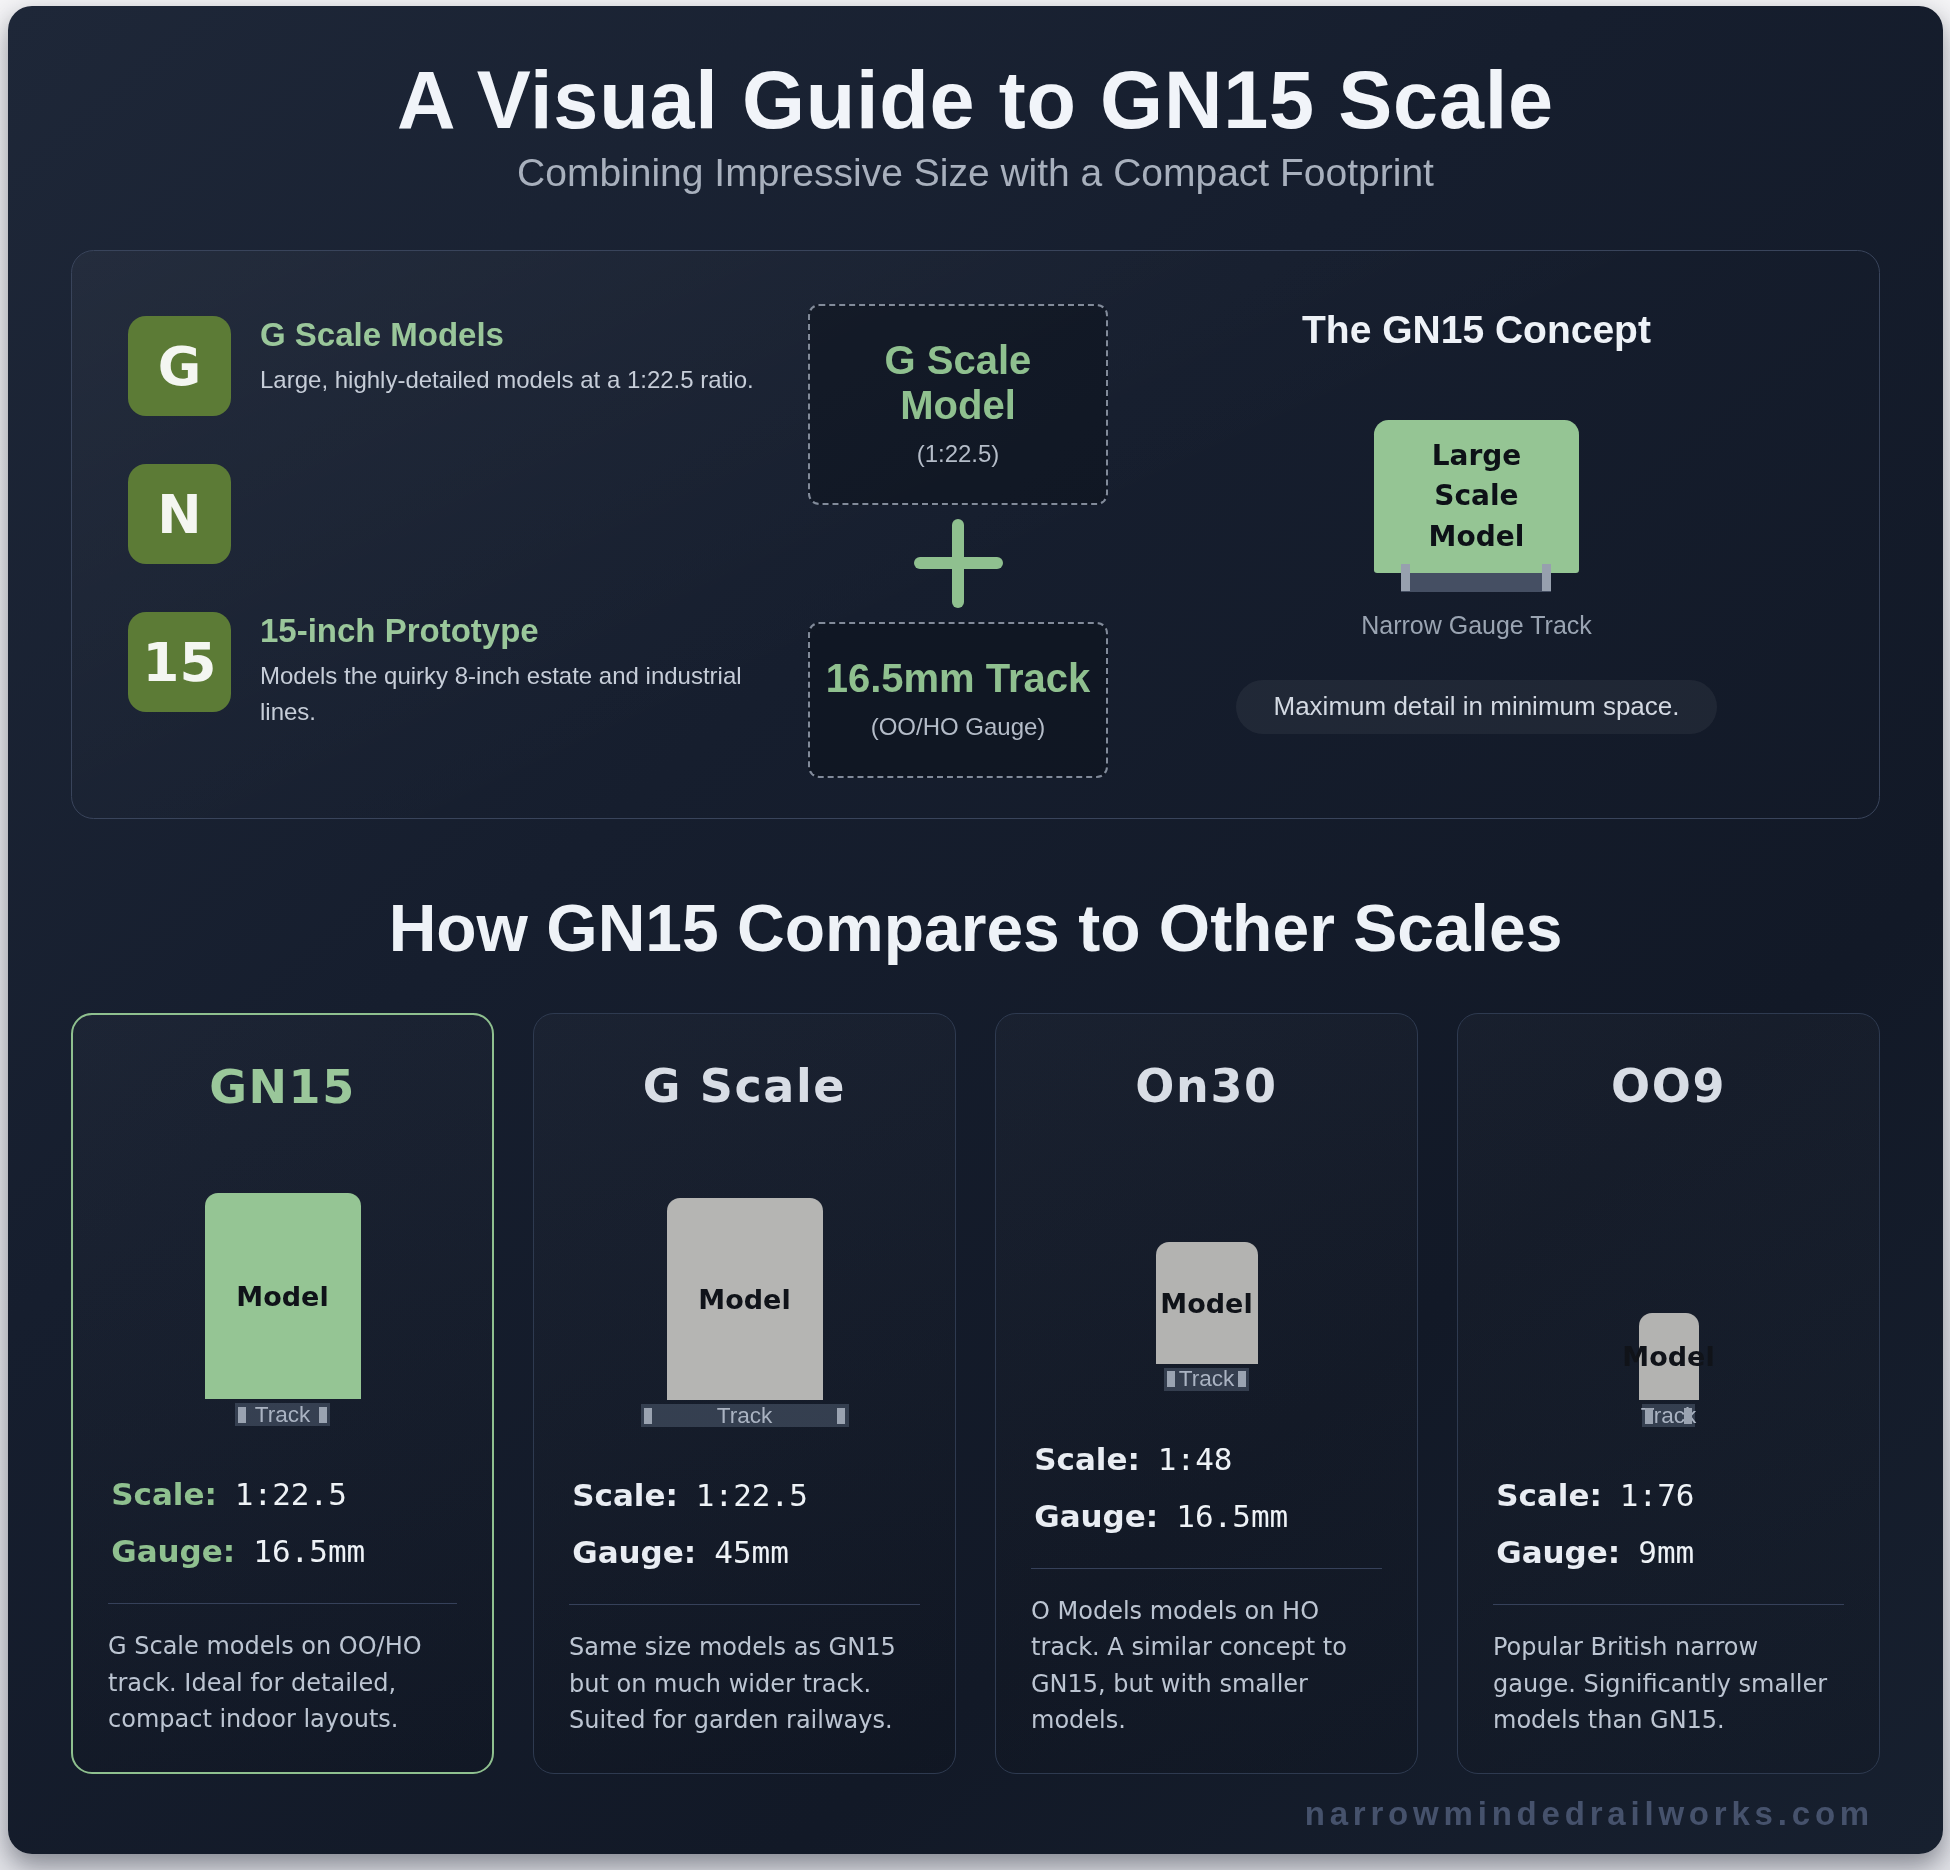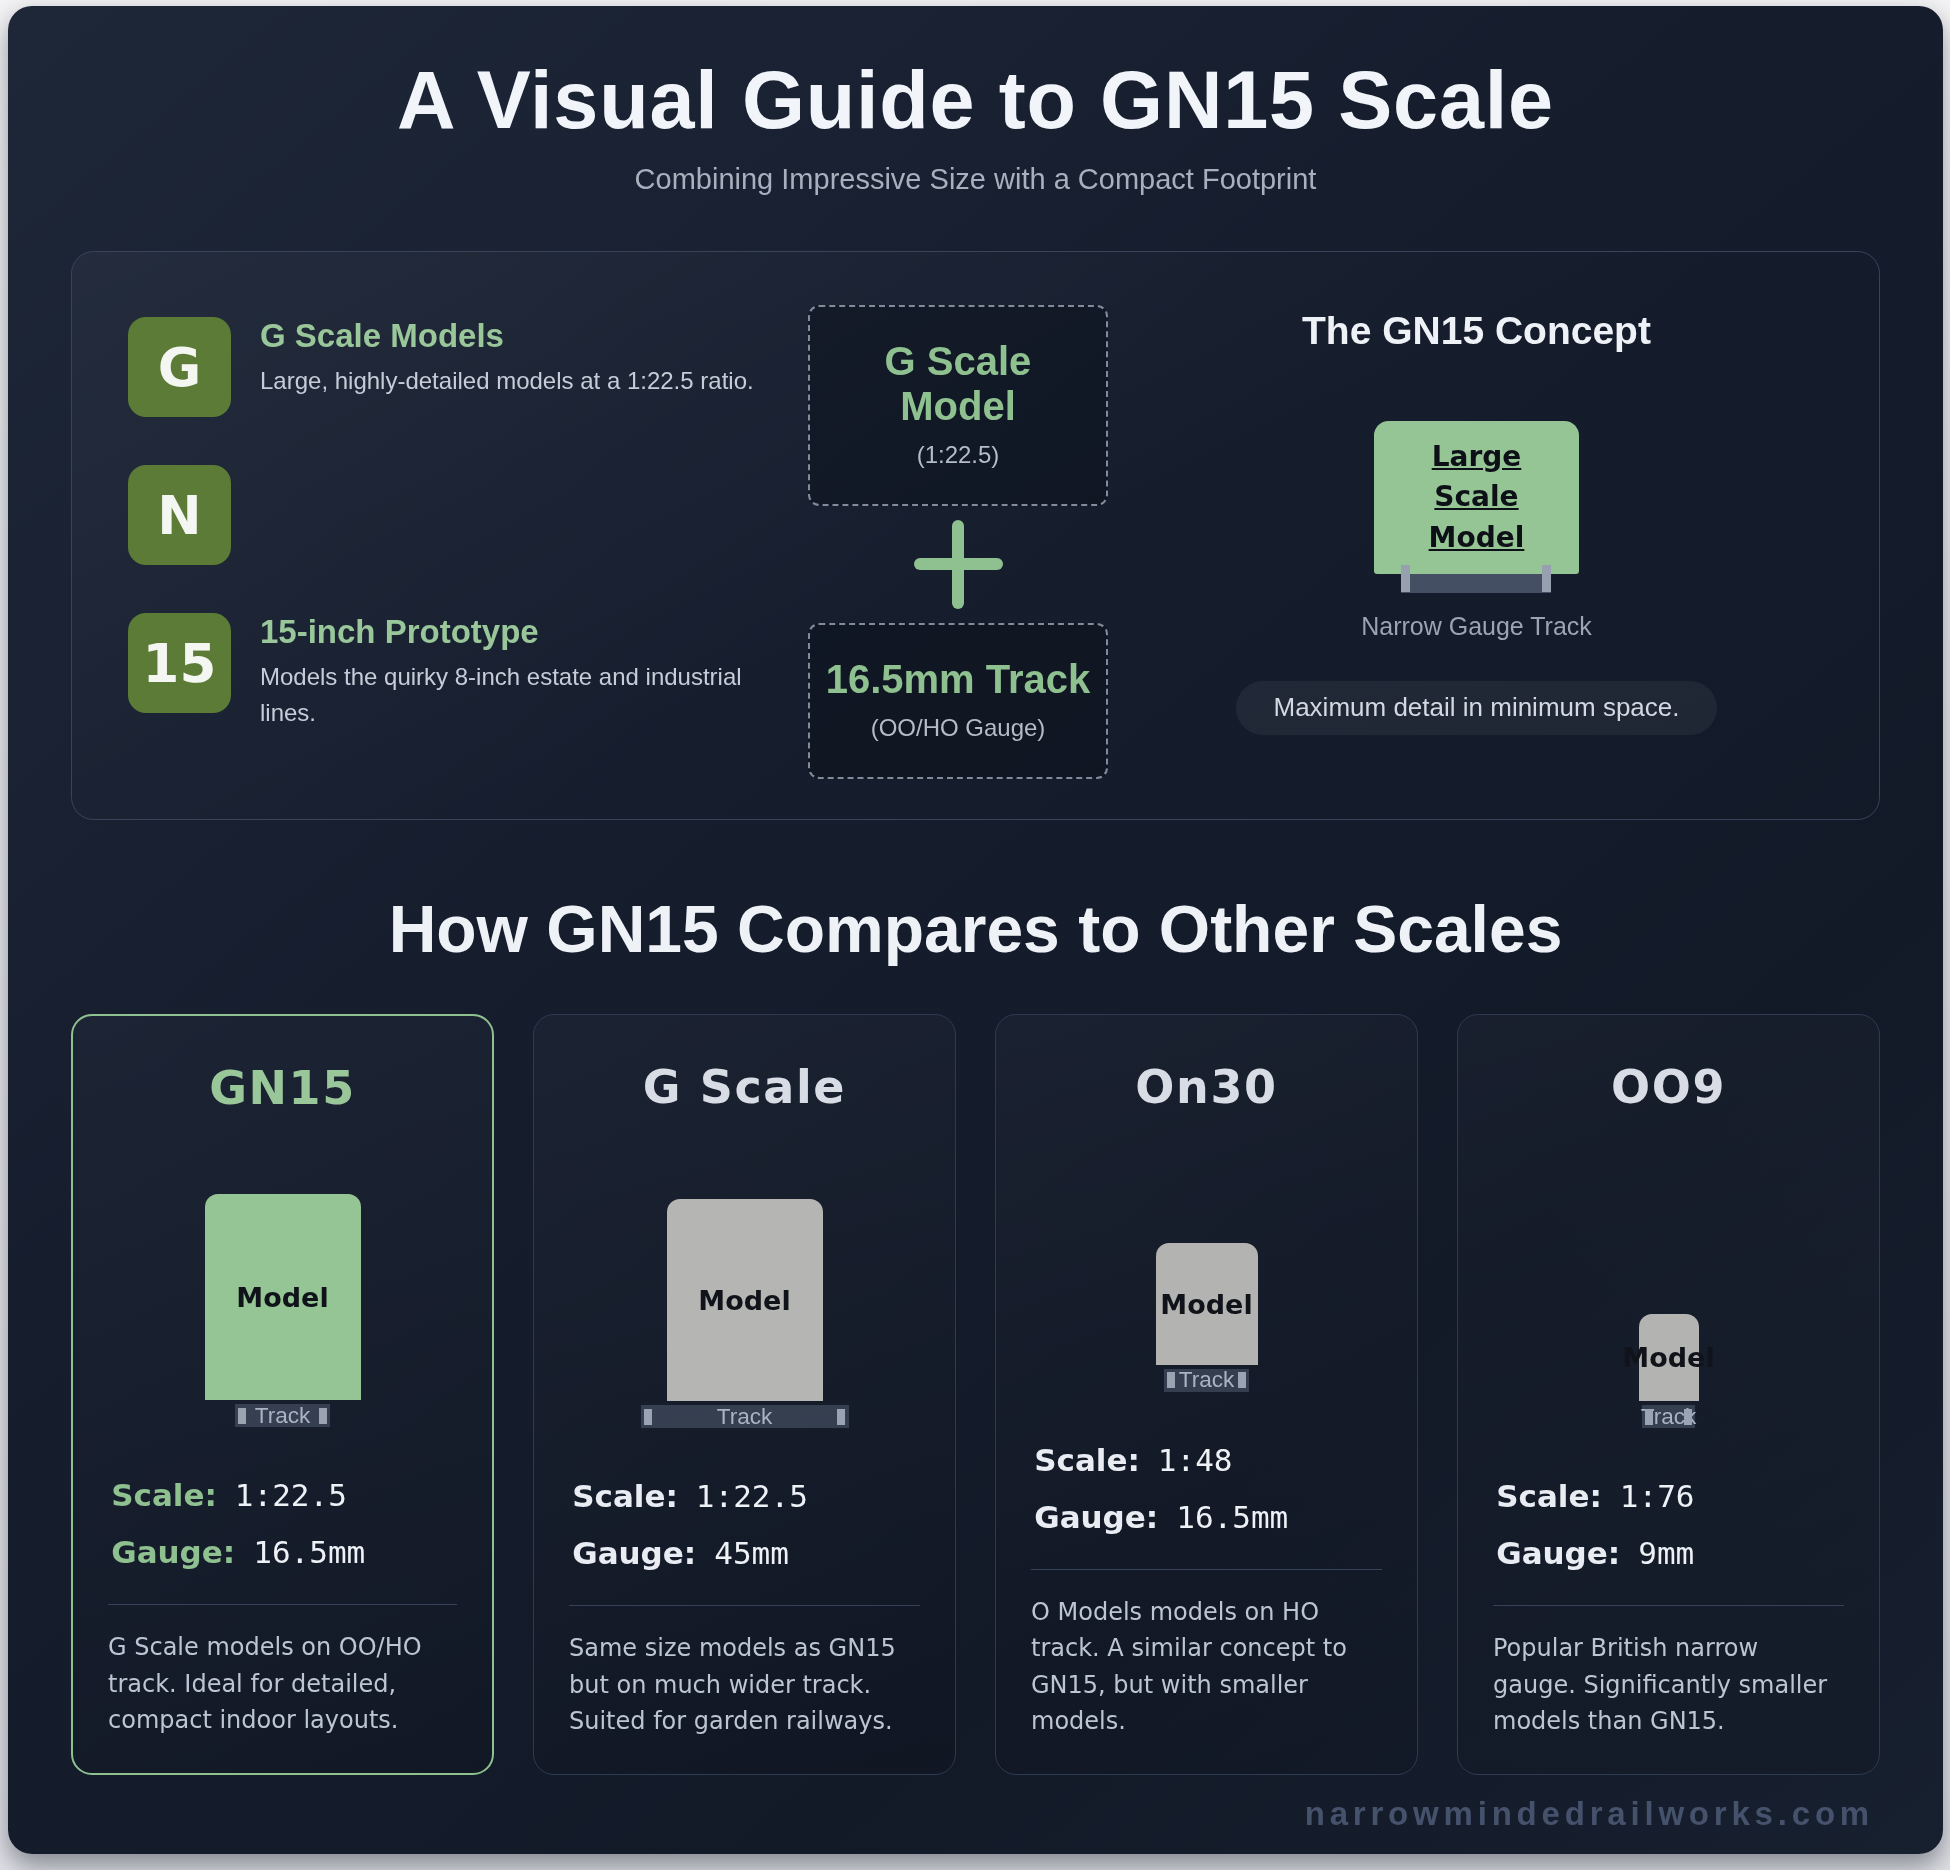--- a/index.html
+++ b/index.html
@@ -18,21 +18,21 @@
     box-shadow: 0 11.3px 27px rgba(20,25,40,.45);
     overflow: hidden;
   }
 
   
   .header { text-align: center; padding-top: 50px; }
   .title {
     font-size: 81px; font-weight: 800; color: #f1f4f9; letter-spacing: 0.8px;
     line-height: 1.1;
   }
-  .subtitle { margin-top: 18px; font-size: 29px; color: #a8b0bd; }
+  .subtitle { margin-top: 6px; font-size: 39px; color: #a8b0bd; }
 
   
   .hero {
     margin: 55px 63px 0; height: 569px;
     border: 1.6px solid #39445b; border-radius: 22.6px;
     background: linear-gradient(155deg, rgba(255,255,255,.035) 0%, rgba(255,255,255,0) 55%);
     display: flex; padding: 52px 45px 40px 56px;
   }
   .hero-left { width: 669px; padding-top: 13px; }
   .hero-item { display: flex; gap: 29px; margin-bottom: 48px; }
@@ -62,21 +62,21 @@
   .plus::before { left: 50%; top: 8px; width: 12px; height: 89px; transform: translateX(-50%); }
   .plus::after  { top: 50%; left: 8px; height: 12px; width: 89px; transform: translateY(-50%); }
 
   .hero-right { flex: 1; display: flex; flex-direction: column; align-items: center; }
   .concept-heading { font-size: 39px; font-weight: 700; color: #eef2f7; margin-top: 4.8px; }
   .concept-fig { margin-top: 68px; display: flex; flex-direction: column; align-items: center; }
   .concept-model {
     width: 205px; height: 153px; border-radius: 14.5px 14.5px 3.2px 3.2px;
     background: #95c594; color: #0d1117;
     display: flex; align-items: center; justify-content: center; text-align: center;
-    font-family: "DejaVu Sans", sans-serif; font-size: 28px; font-weight: 700; line-height: 1.45; text-decoration: underline;
+    font-family: "DejaVu Sans", sans-serif; font-size: 28px; font-weight: 700; line-height: 1.45;
   }
   .concept-model span { display: block; width: 161px; }
   .concept-track { position: relative; width: 150px; height: 18.5px; background: #454f63; }
   .concept-track .rail { position: absolute; top: -9px; width: 9px; height: 27px; background: #97a0ae; }
   .concept-track .rail.left { left: 0; }
   .concept-track .rail.right { right: 0; }
   .concept-caption { margin-top: 19.3px; font-size: 25px; color: #9aa4b2; }
   .tagline-pill {
     margin-top: 40px; background: rgba(255,255,255,.055); border-radius: 805px;
     padding: 11.3px 37px; font-size: 26px; color: #d3d9e2; white-space: nowrap;

